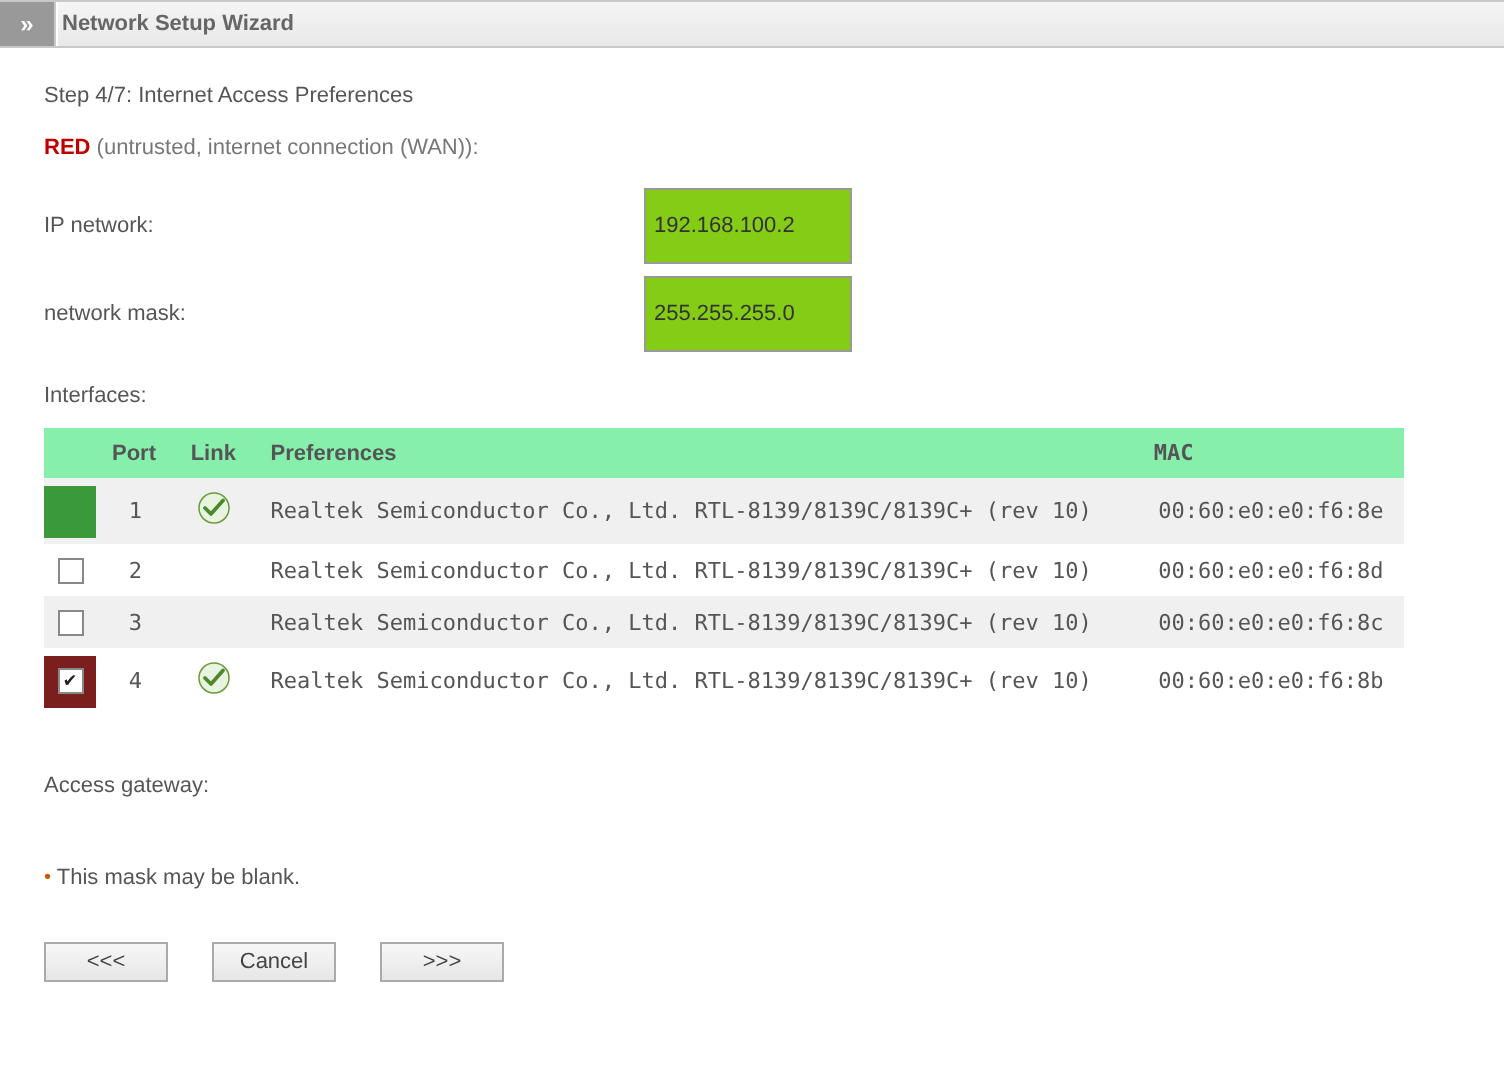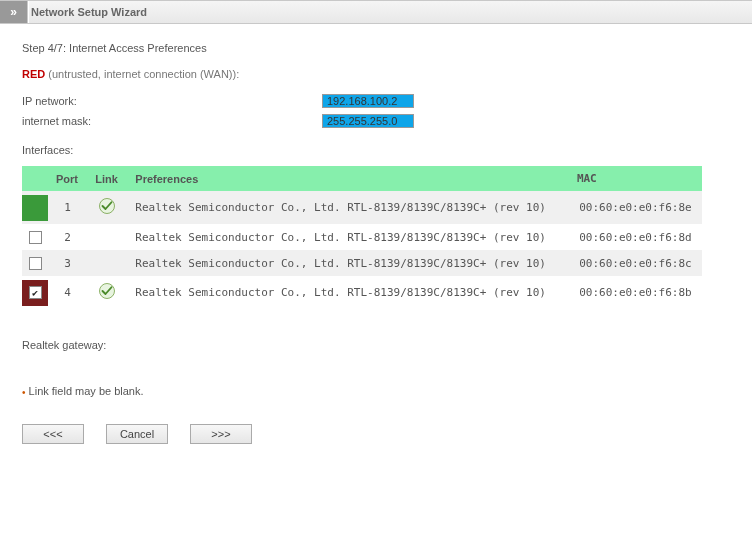--- a/index.html
+++ b/index.html
@@ -54,27 +54,27 @@
   .form-row {
     display: flex;
     align-items: center;
     margin: 6px 0;
   }
   .form-label {
     width: 300px;
     color: #555;
   }
   .text-input {
-    width: 92px;
+    width: 104px;
     font-family: inherit;
     font-size: 11px;
-    padding: 0 4px;
+    padding: 12px 4px;
     border: 1px solid #999;
     color: #333;
-    background:#0ea5e9;
+    background:#84cc16;
   }
   .interfaces-label { margin-top: 16px; margin-bottom: 10px; }
   table.iface {
     border-collapse: collapse;
     width: 680px;
   }
   table.iface th {
     font-weight: bold;
     color: #555;
     padding: 6px 8px;
@@ -136,21 +136,21 @@
   <div style="margin-bottom:14px;">
     <span class="red-label">RED</span>
     <span class="red-desc"> </span><span class="red-desc">(untrusted, internet connection (WAN)):</span>
   </div>
 
   <div class="form-row">
     <div class="form-label">IP network:</div>
     <input class="text-input" type="text" value="192.168.100.2" style="">
   </div>
   <div class="form-row">
-    <div class="form-label">internet mask:</div>
+    <div class="form-label">network mask:</div>
     <input class="text-input" type="text" value="255.255.255.0" style="">
   </div>
 
   <div class="interfaces-label">Interfaces:</div>
 
   <table class="iface">
     <thead>
       <tr>
         <th class="sel-cell"></th>
         <th>Port</th>
@@ -206,27 +206,27 @@
               <path d="M6 12 L10 16 L18 7" fill="none" stroke="#4a8a2a" stroke-width="2.5" stroke-linecap="round" stroke-linejoin="round"></path>
             </svg></td>
           <td class="desc">Realtek Semiconductor Co., Ltd. RTL-8139/8139C/8139C+ (rev 10)</td>
           <td class="mac">00:60:e0:e0:f6:8b</td>
         </tr>
       </tbody>
   </table>
 
   <div class="gateway-section">
     <div class="form-row">
-      <div class="form-label" style="width:332px">Realtek gateway:</div>
+      <div class="form-label" style="width:332px">Access gateway:</div>
     </div>
   </div>
 
   <div class="note">
     <span class="note-dot">•</span>
-    <span>Link field may be blank.</span>
+    <span>This mask may be blank.</span>
   </div>
 
   <div class="buttons">
     <button class="btn">&lt;&lt;&lt;</button>
     <button class="btn">Cancel</button>
     <button class="btn">&gt;&gt;&gt;</button>
   </div>
 </div>
 
 </body></html>

